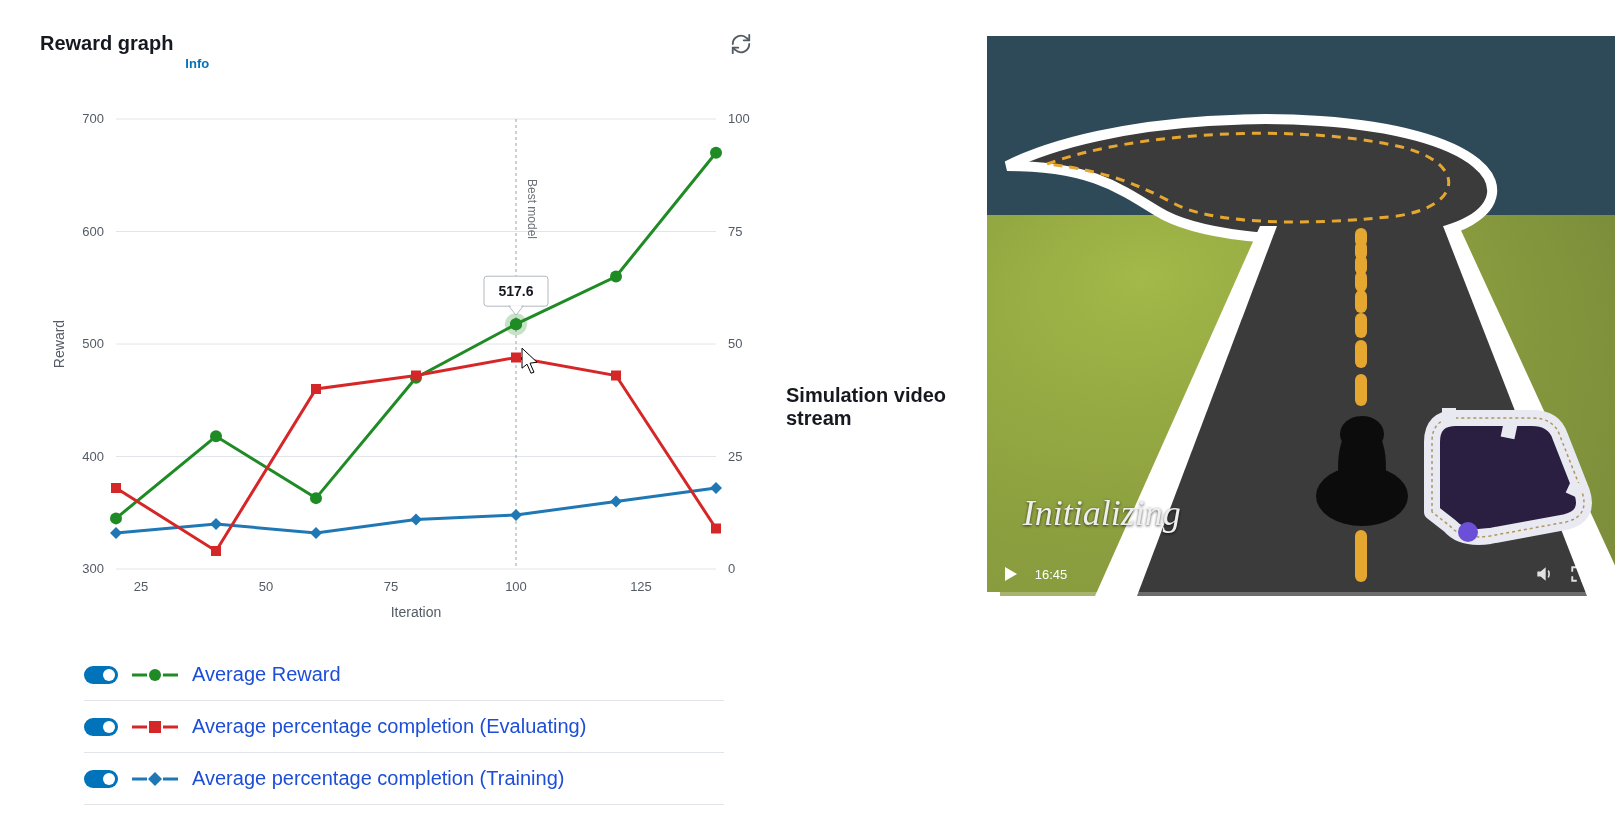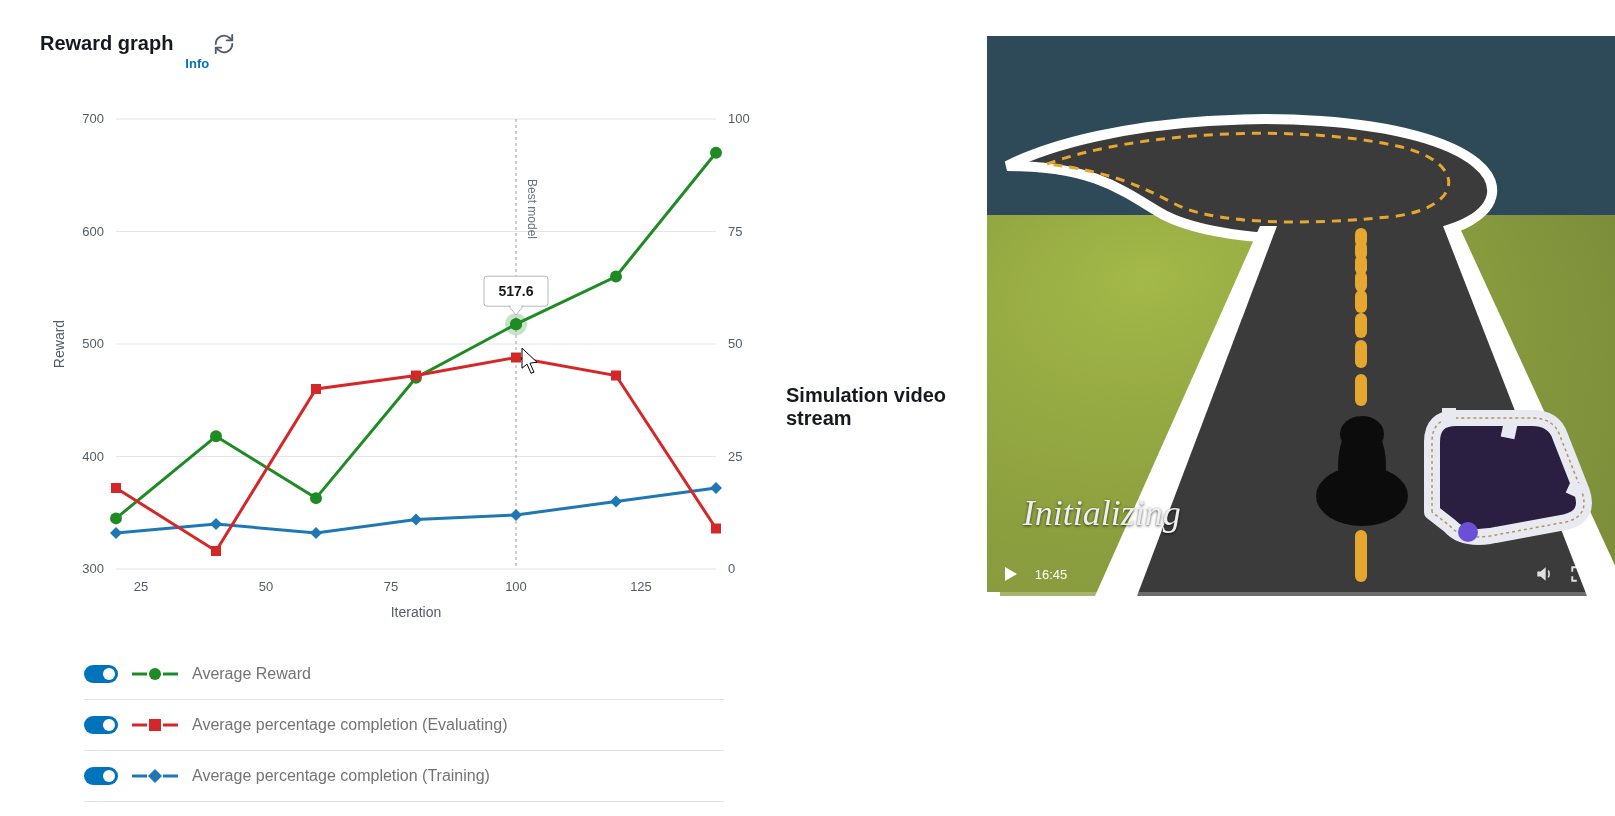--- a/index.html
+++ b/index.html
@@ -7,40 +7,40 @@
     font-family: "Amazon Ember", "Helvetica Neue", Arial, sans-serif;
     background: #fff;
     color: #16191f;
     width: 1615px;
     height: 816px;
     overflow: hidden;
     display: flex;
   }
   .panel-left { width: 795px; padding: 16px 30px 0 40px; display:flex; flex-direction:column; }
   .panel-right { flex: 1; padding: 16px 30px 0 0; display:flex; flex-direction:row; }
-  .section-header { display:flex; align-items:center; justify-content:flex-start; margin-bottom: 18px; }
+  .section-header { display:flex; align-items:center; justify-content:space-between; margin-bottom: 18px; }
   .section-title { font-size: 20px; font-weight: 700; color:#16191f; display:flex; align-items:center; gap:12px;}
   .info-link { font-size: 13px; font-weight:700; color:#0073bb;margin-top:40px; }
   .refresh-btn { width:30px; height:30px; display:flex; align-items:center; justify-content:center; cursor:pointer;}
   .refresh-btn svg { stroke:#545b64; }
 
   .chart-wrap { position:relative; width: 720px; height: 540px; margin-left: -4px;}
   .chart-wrap svg text { font-family: inherit; }
 
   .legend { margin-top: 20px; width: 640px; margin-left: 44px;}
   .legend-row { display:flex; align-items:center; gap:14px; padding: 14px 0; border-bottom:1px solid #e1e4e8;}
   .legend-row:last-child{ border-bottom:1px solid #e1e4e8;}
   .toggle {
     width: 34px; height: 18px; border-radius: 9px; background:#0073bb; position:relative; flex:0 0 auto;
   }
   .toggle::after{
     content:""; position:absolute; width:12px; height:12px; background:#fff; border-radius:50%; top:3px; right:3px;
   }
   .legend-marker { width: 46px; height: 22px; position:relative; flex:0 0 auto;}
-  .legend-label { color:#737373; font-size:16px;}
+  .legend-label { color:#1d4ed8; font-size:20px;}
 
   .video-shell {
     position: relative;
     width: 748px;
     height: 560px;
     background: #a21caf;
     margin-top: 20px;
     overflow: hidden;
   }
   .scene { position:absolute; inset:0; }

